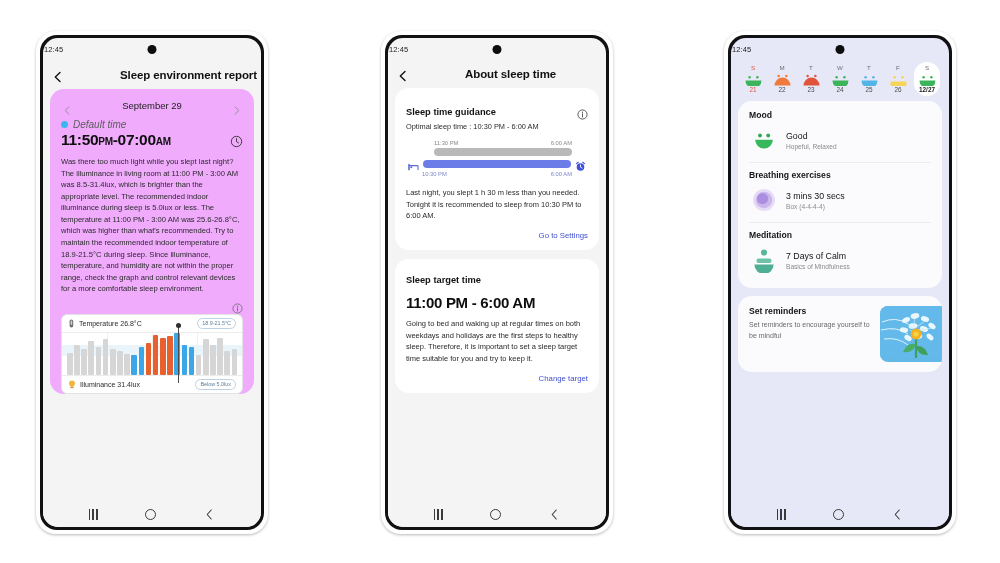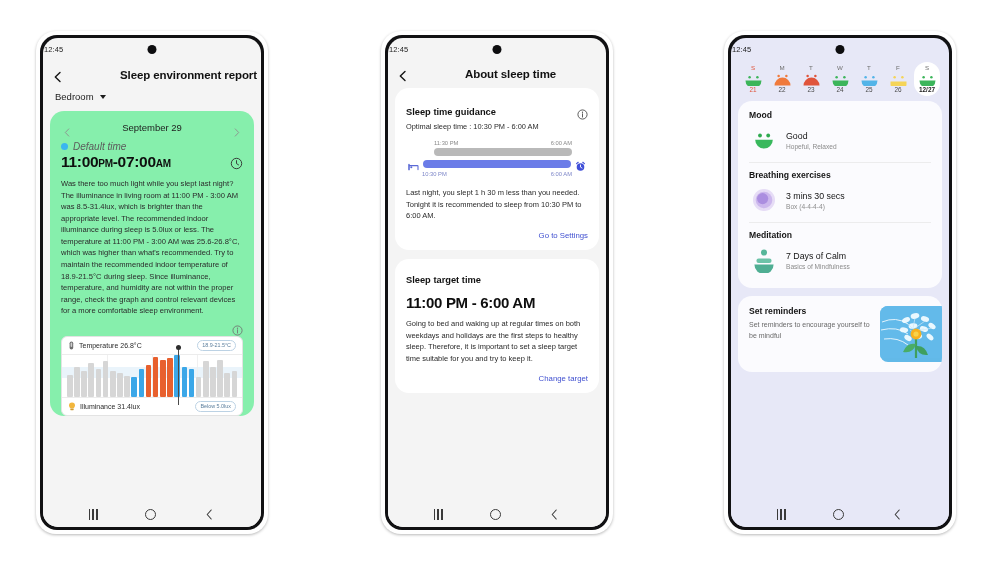--- a/index.html
+++ b/index.html
@@ -85,21 +85,21 @@
   .dropdown-row {
     display: flex; align-items: center; gap: 6px;
     padding: 2px 12px 9px 12px;
   }
   .dropdown-label { font-size: 9.5px; color: #1b1b1b; }
   .caret-down {
     width: 0; height: 0; border-left: 3.5px solid transparent;
     border-right: 3.5px solid transparent; border-top: 4px solid #1b1b1b;
   }
   .card {
-    background: #86efac; border-radius: 14px; margin: 0 7px;
+    background: #f0abfc; border-radius: 14px; margin: 0 7px;
     padding: 10px 11px 0 11px;
   }
   .date-nav {
     display: flex; align-items: center; justify-content: space-between;
     padding: 1px 2px 8px 2px;
   }
   .date-nav .dt { font-size: 9.5px; color: #1d1d1d; }
   .arrow-s { width: 9px; height: 9px; }
   .legend-row { display: flex; align-items: center; gap: 5px; margin-bottom: 2px; }
   .dot-blue { width: 7px; height: 7px; border-radius: 50%; background: #3ab6ef; }
@@ -254,24 +254,20 @@
           <span class="appbar-title">Sleep environment report</span>
           <span class="kebab">
               <i></i>
               <i></i>
               <i></i>
             </span>
         </div>
 
         <div class="content">
 
-          <div class="dropdown-row">
-            <span class="dropdown-label">Bedroom</span>
-            <span class="caret-down"></span>
-          </div>
 
           <div class="card">
 
             <div class="date-nav">
               <span class="arrow-s">
                 <svg viewBox="0 0 10 10">
                     <path d="M6.4 1 L2.6 5 L6.4 9" fill="none" stroke="#8d8d8d" stroke-width="1" stroke-linecap="round" stroke-linejoin="round"></path>
                   </svg>
               </span>
               <span class="dt">September 29</span>
@@ -282,21 +278,21 @@
               </span>
             </div>
 
             <div class="legend-row">
               <span class="dot-blue"></span>
               <span class="legend-txt">Default time</span>
             </div>
 
             <div class="bigtime-row">
               <div class="bigtime">
-                <span>11:00</span><span class="ap">PM</span><span>-</span><span>07:00</span><span class="ap">AM</span>
+                <span>11:50</span><span class="ap">PM</span><span>-</span><span>07:00</span><span class="ap">AM</span>
               </div>
               <span class="clock-ico">
                 <svg viewBox="0 0 14 14">
                     <circle cx="7" cy="7" r="5.6" fill="none" stroke="#333" stroke-width="1"></circle>
                     <path d="M7 3.9 V7.1 L9.2 8.5" fill="none" stroke="#333" stroke-width="1" stroke-linecap="round"></path>
                   </svg>
               </span>
             </div>
 
             <div class="bodytext">Was there too much light while you slept last night? The illuminance in living room at 11:00 PM - 3:00 AM was 8.5-31.4lux, which is brighter than the appropriate level. The recommended indoor illuminance during sleep is 5.0lux or less. The temperature at 11:00 PM - 3:00 AM was 25.6-26.8°C, which was higher than what's recommended. Try to maintain the recommended indoor temperature of 18.9-21.5°C during sleep. Since illuminance, temperature, and humidity are not within the proper range, check the graph and control relevant devices for a more comfortable sleep environment.</div>

